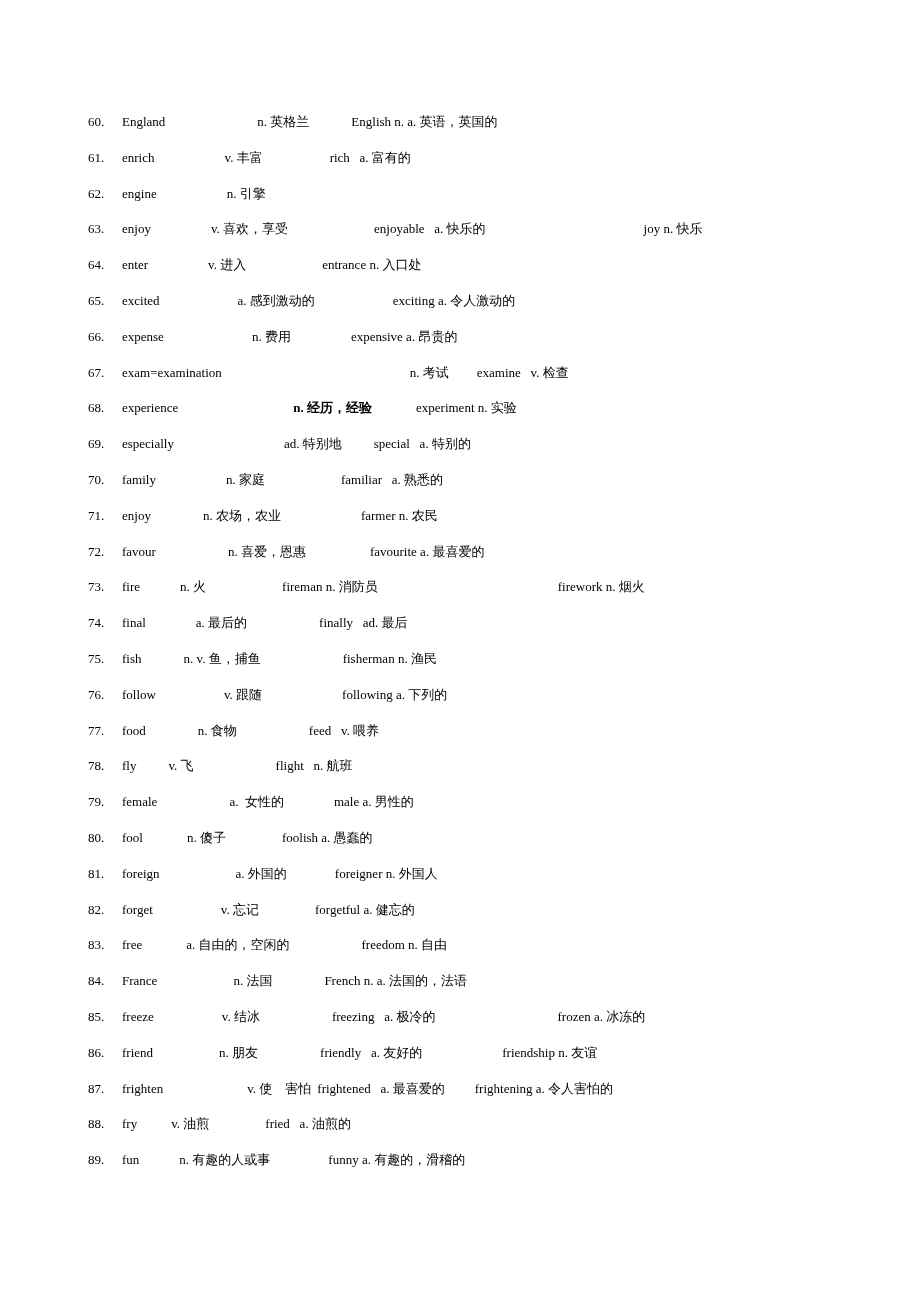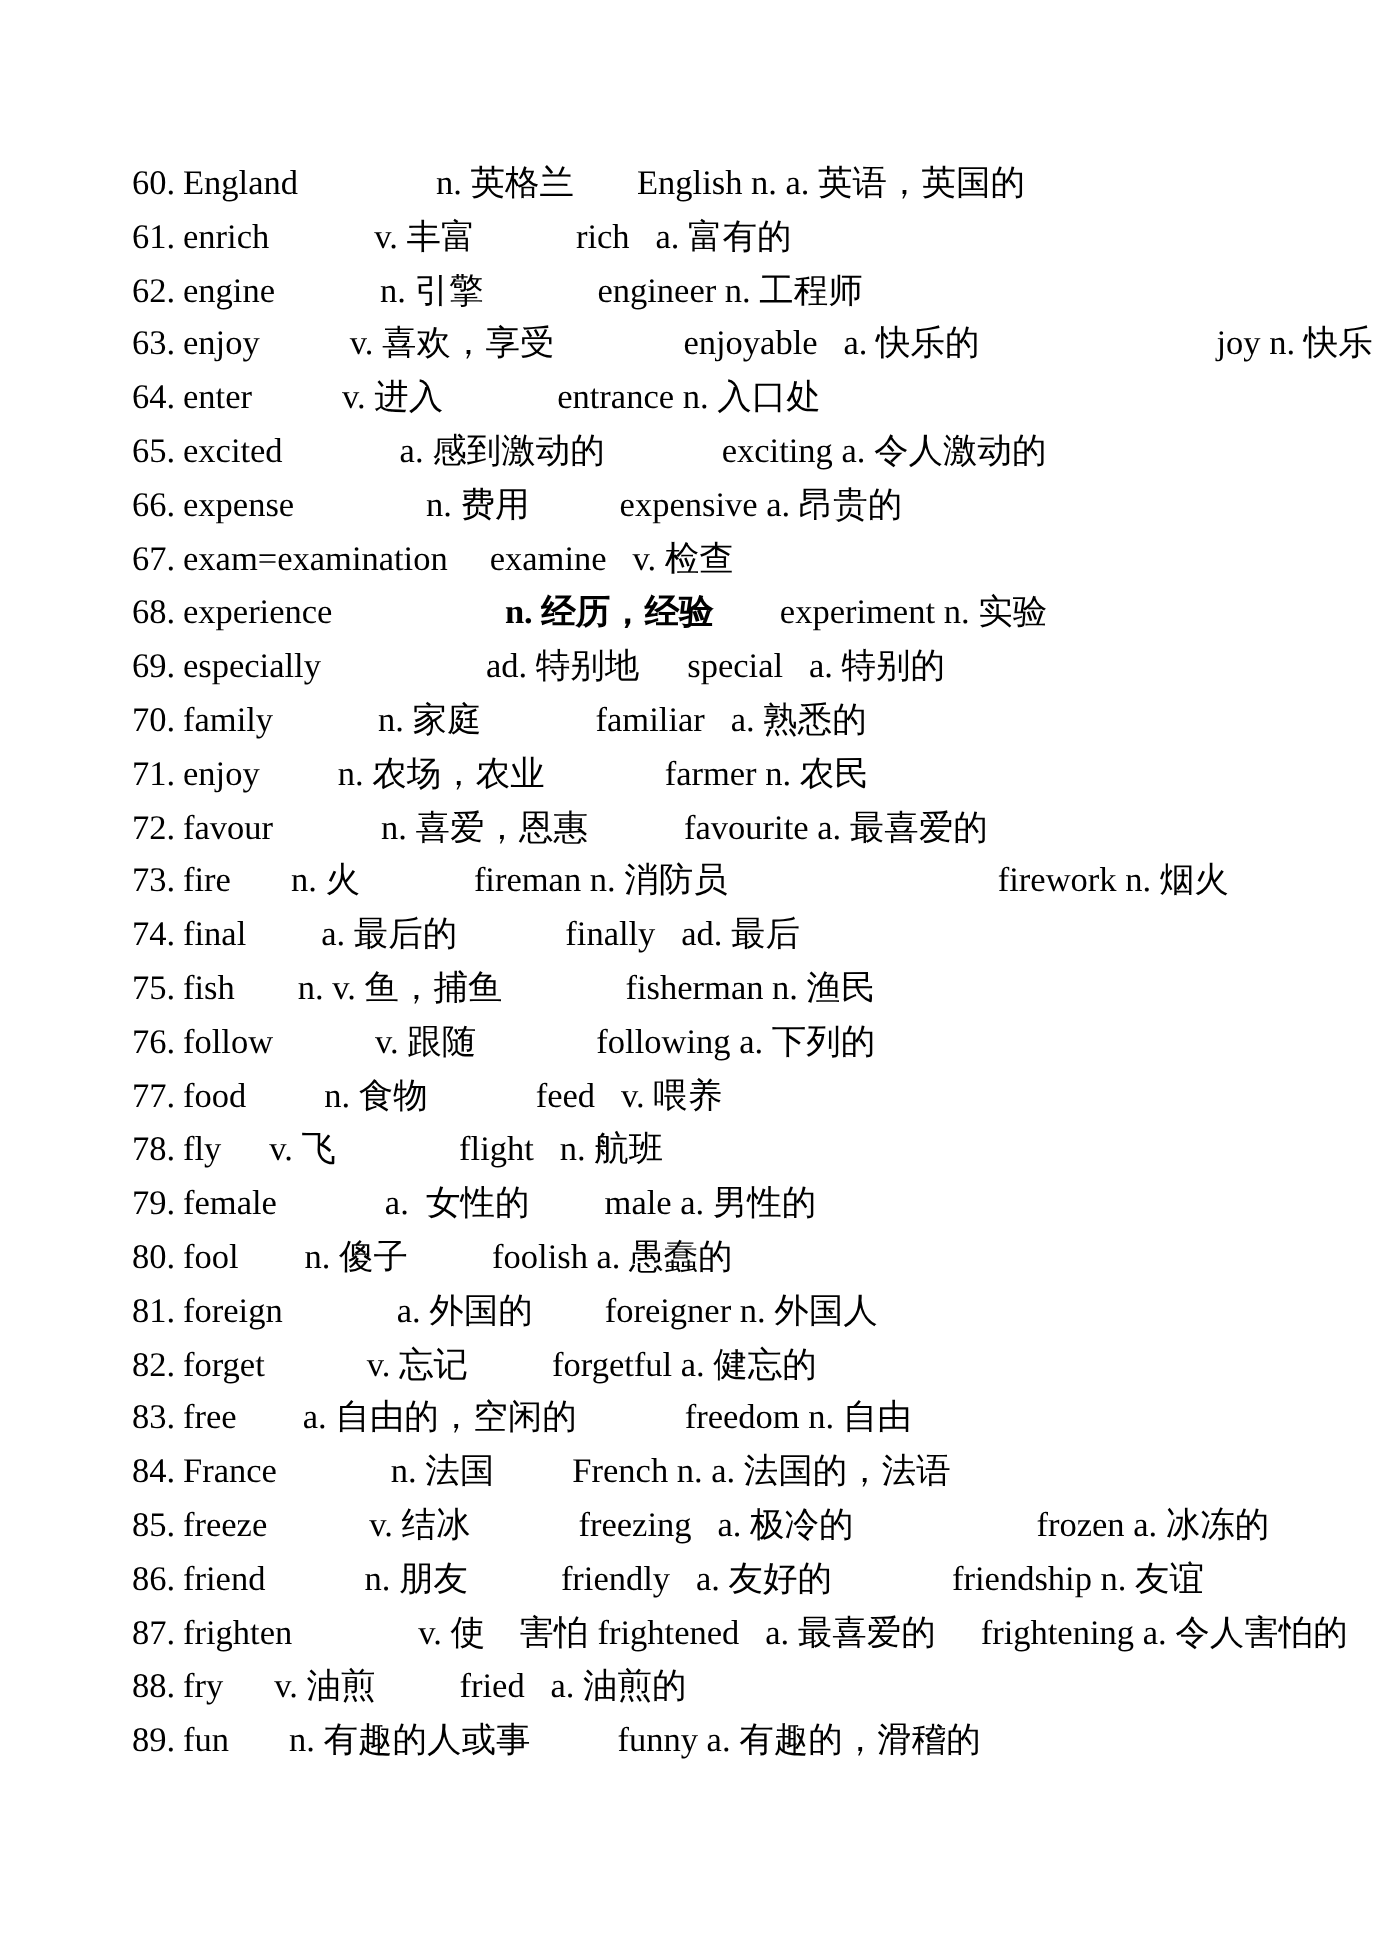--- a/index.html
+++ b/index.html
@@ -19,21 +19,21 @@
     width: 920px;
     height: 1300px;
     background: #ffffff;
     padding-top: 104px;
     box-sizing: border-box;
   }
   .entry-row {
     display: flex;
     align-items: baseline;
     height: 35.8px;
-    font-size: 23px;
+    font-size: 13px;
     line-height: 35.8px;
     white-space: pre;
     padding-left: 88px;
   }
   .col-index {
     flex: 0 0 auto;
     min-width: 34px;
     text-align: left;
   }
   .col-word {
@@ -48,26 +48,26 @@
   .col-extra {
     flex: 0 0 auto;
   }
 </style>
 </head>
 <body>
 
 <div id="vocab-page">
     <div class="entry-row"><span class="col-index">60.</span><span class="col-word">England</span><span class="col-def" style="padding-left: 92px;">n. 英格兰</span><span class="col-derived" style="padding-left: 42px;">English n. a. 英语，英国的</span></div>
     <div class="entry-row"><span class="col-index">61.</span><span class="col-word">enrich</span><span class="col-def" style="padding-left: 70px;">v. 丰富</span><span class="col-derived" style="padding-left: 67px;">rich   a. 富有的</span></div>
-    <div class="entry-row"><span class="col-index">62.</span><span class="col-word">engine</span><span class="col-def" style="padding-left: 70px;">n. 引擎</span><span class="col-derived" style="padding-left: 76px;">engineer n. 工程师</span></div>
+    <div class="entry-row"><span class="col-index">62.</span><span class="col-word">engine</span><span class="col-def" style="padding-left: 70px;">n. 引擎</span></div>
     <div class="entry-row"><span class="col-index">63.</span><span class="col-word">enjoy</span><span class="col-def" style="padding-left: 60px;">v. 喜欢，享受</span><span class="col-derived" style="padding-left: 86px;">enjoyable   a. 快乐的</span><span class="col-extra" style="padding-left: 158px;">joy n. 快乐</span></div>
     <div class="entry-row"><span class="col-index">64.</span><span class="col-word">enter</span><span class="col-def" style="padding-left: 60px;">v. 进入</span><span class="col-derived" style="padding-left: 76px;">entrance n. 入口处</span></div>
     <div class="entry-row"><span class="col-index">65.</span><span class="col-word">excited</span><span class="col-def" style="padding-left: 78px;">a. 感到激动的</span><span class="col-derived" style="padding-left: 78px;">exciting a. 令人激动的</span></div>
     <div class="entry-row"><span class="col-index">66.</span><span class="col-word">expense</span><span class="col-def" style="padding-left: 88px;">n. 费用</span><span class="col-derived" style="padding-left: 60px;">expensive a. 昂贵的</span></div>
-    <div class="entry-row"><span class="col-index">67.</span><span class="col-word">exam=examination</span><span class="col-derived" style="padding-left: 28px;">examine   v. 检查</span></div>
+    <div class="entry-row"><span class="col-index">67.</span><span class="col-word">exam=examination</span><span class="col-def" style="padding-left: 188px;">n. 考试</span><span class="col-derived" style="padding-left: 28px;">examine   v. 检查</span></div>
     <div class="entry-row"><span class="col-index">68.</span><span class="col-word">experience</span><span class="col-def" style="padding-left: 115px; font-weight: bold;">n. 经历，经验</span><span class="col-derived" style="padding-left: 44px;">experiment n. 实验</span></div>
     <div class="entry-row"><span class="col-index">69.</span><span class="col-word">especially</span><span class="col-def" style="padding-left: 110px;">ad. 特别地</span><span class="col-derived" style="padding-left: 32px;">special   a. 特别的</span></div>
     <div class="entry-row"><span class="col-index">70.</span><span class="col-word">family</span><span class="col-def" style="padding-left: 70px;">n. 家庭</span><span class="col-derived" style="padding-left: 76px;">familiar   a. 熟悉的</span></div>
     <div class="entry-row"><span class="col-index">71.</span><span class="col-word">enjoy</span><span class="col-def" style="padding-left: 52px;">n. 农场，农业</span><span class="col-derived" style="padding-left: 80px;">farmer n. 农民</span></div>
     <div class="entry-row"><span class="col-index">72.</span><span class="col-word">favour</span><span class="col-def" style="padding-left: 72px;">n. 喜爱，恩惠</span><span class="col-derived" style="padding-left: 64px;">favourite a. 最喜爱的</span></div>
     <div class="entry-row"><span class="col-index">73.</span><span class="col-word">fire</span><span class="col-def" style="padding-left: 40px;">n. 火</span><span class="col-derived" style="padding-left: 76px;">fireman n. 消防员</span><span class="col-extra" style="padding-left: 180px;">firework n. 烟火</span></div>
     <div class="entry-row"><span class="col-index">74.</span><span class="col-word">final</span><span class="col-def" style="padding-left: 50px;">a. 最后的</span><span class="col-derived" style="padding-left: 72px;">finally   ad. 最后</span></div>
     <div class="entry-row"><span class="col-index">75.</span><span class="col-word">fish</span><span class="col-def" style="padding-left: 42px;">n. v. 鱼，捕鱼</span><span class="col-derived" style="padding-left: 82px;">fisherman n. 渔民</span></div>
     <div class="entry-row"><span class="col-index">76.</span><span class="col-word">follow</span><span class="col-def" style="padding-left: 68px;">v. 跟随</span><span class="col-derived" style="padding-left: 80px;">following a. 下列的</span></div>
     <div class="entry-row"><span class="col-index">77.</span><span class="col-word">food</span><span class="col-def" style="padding-left: 52px;">n. 食物</span><span class="col-derived" style="padding-left: 72px;">feed   v. 喂养</span></div>

